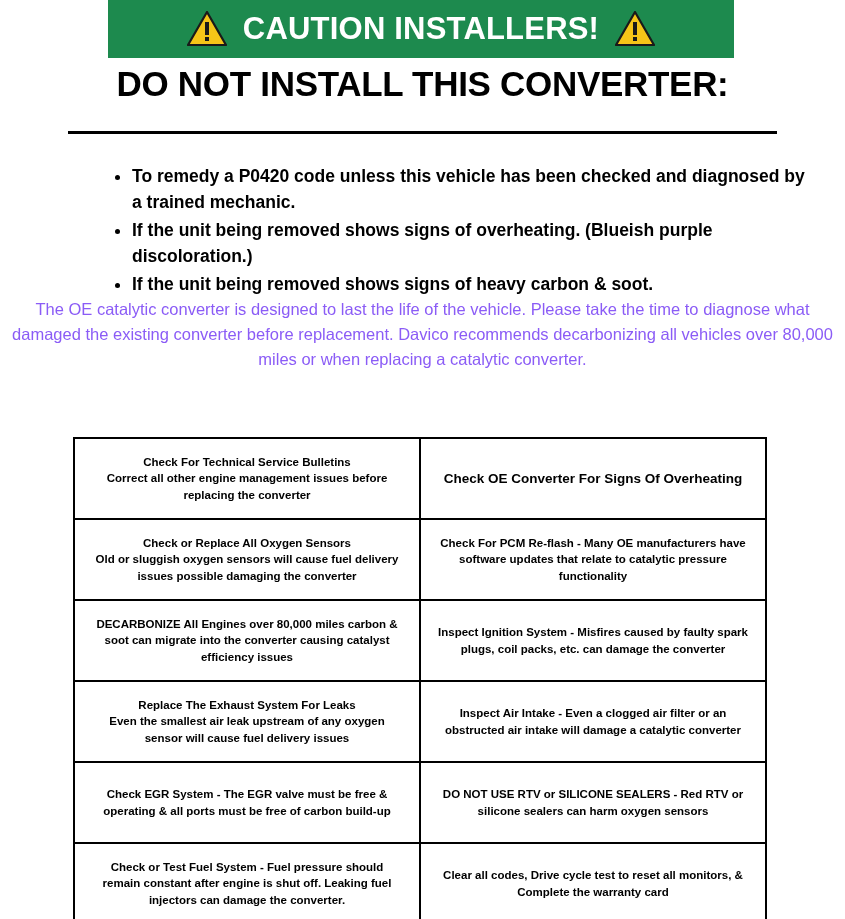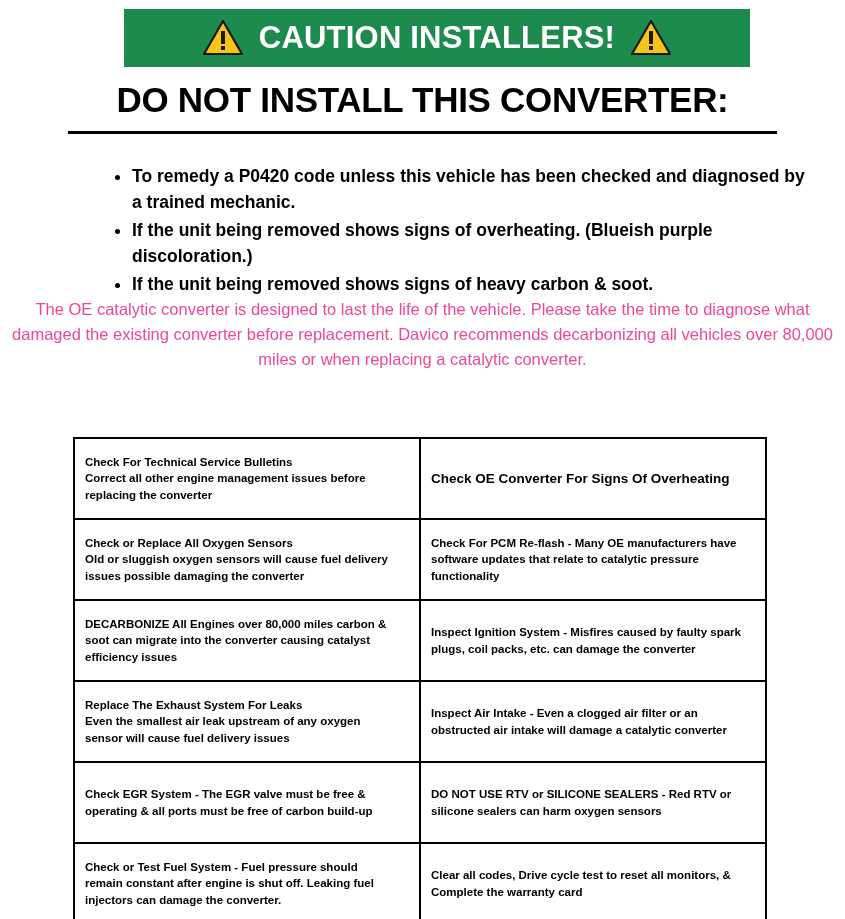--- a/index.html
+++ b/index.html
@@ -18,48 +18,47 @@
     position: relative;
     width: 845px;
     height: 919px;
     box-sizing: border-box;
   }
 
   
   .caution-banner {
     position: absolute;
     left: 108px;
-    top: 9px;
+    top: 0;
     width: 626px;
     height: 58px;
     background: #1d8a4e;
     display: flex;
     align-items: center;
     justify-content: center;
     gap: 16px;
-    margin-left: 16px;
   }
   .caution-text {
     color: #ffffff;
     font-size: 31px;
     font-weight: bold;
     letter-spacing: 0.2px;
     font-family: "Liberation Sans", sans-serif;
   }
   .warn-icon {
     width: 40px;
     height: 36px;
     display: block;
   }
 
   
   .headline {
     position: absolute;
     left: 0;
-    top: 80px;
+    top: 64px;
     width: 845px;
     text-align: center;
     font-size: 35px;
     font-weight: bold;
     letter-spacing: -0.3px;
   }
 
   .rule {
     position: absolute;
     left: 68px;
@@ -87,21 +86,21 @@
 
   
   .paragraph {
     position: absolute;
     left: 10px;
     top: 297px;
     width: 825px;
     text-align: center;
     font-size: 16.5px;
     line-height: 1.52;
-    color: #ec4899;
+    color: #8b5cf6;
   }
 
   
   .keys-heading {
     position: absolute;
     left: 0;
     top: 389px;
     width: 845px;
     text-align: center;
     font-size: 22px;
@@ -114,20 +113,21 @@
   .keys-table {
     position: absolute;
     left: 73px;
     top: 437px;
     width: 694px;
     border-collapse: collapse;
     table-layout: fixed;
   }
   .keys-table td {
     border: 2px solid #000000;
+    text-align: center;
     vertical-align: middle;
     font-size: 11.5px;
     font-weight: bold;
     line-height: 1.42;
     padding: 9px 10px;
     height: 61px;
     width: 50%;
   }
   .cell-line { display: block; }
   .cell-lead { font-weight: bold; }

